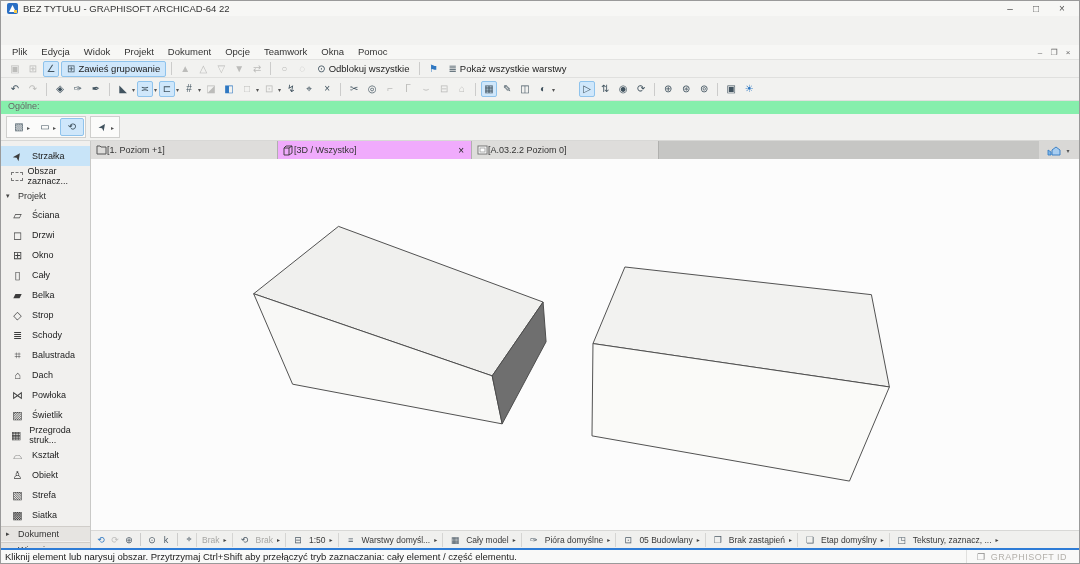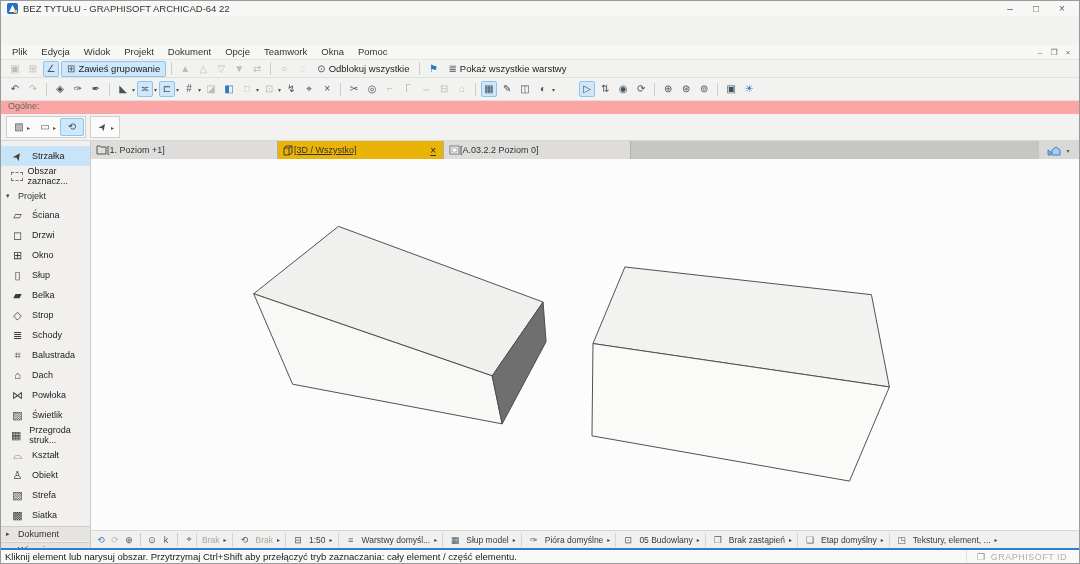--- a/index.html
+++ b/index.html
@@ -28,21 +28,21 @@
   .ticon.blue { color:#2f78c2; }
   .ticon.hl { background:#cfe7fb; border:1px solid #8fc3ec; border-radius:2px; line-height:14px; }
   .dd { font-size:6px; color:#555; margin:0 1px 0 0; }
   .vsep { width:1px; height:13px; background:#cccccb; margin:0 4px; display:inline-block; }
   .gap { width:22px; display:inline-block; }
   .chip { display:inline-flex; align-items:center; gap:3px; padding:0 5px; height:16px; font-size:9.5px; color:#222; margin:0 1px; }
   .chip.hl { background:#cfe7fb; border:1px solid #8fc3ec; border-radius:2px; }
   .chip .cicon { font-size:10px; color:#41535f; }
 
   
-  .ogolne { height:13px; background:#fca5a5; font-size:9px; color:#666; padding-left:7px; flex:0 0 auto; }
+  .ogolne { height:13px; background:#86efac; font-size:9px; color:#666; padding-left:7px; flex:0 0 auto; }
   .quickopts { height:27px; background:#f2f2f0; display:flex; align-items:center; padding-left:5px; border-bottom:1px solid #d8d8d6; flex:0 0 auto; }
   .optcluster { display:flex; align-items:center; border:1px solid #cfcfcd; background:#fbfbfa; padding:1px; margin-right:4px; height:22px; }
   .qbtn { display:inline-flex; align-items:center; height:18px; padding:0 3px; }
   .qbtn.hl { background:#cfe7fb; border:1px solid #8fc3ec; border-radius:2px; }
   .qbtn .ticon { margin:0; }
 
   
   .main { flex:1 1 auto; display:flex; min-height:0; }
   .sidebar { width:90px; background:#f1f0ee; border-right:1px solid #c9c9c7; display:flex; flex-direction:column; padding-top:5px; flex:0 0 auto; }
   .tb-item { display:flex; align-items:center; gap:5px; height:20px; padding-left:7px; font-size:9px; color:#222; flex:0 0 auto; }
@@ -51,21 +51,21 @@
   .dashbox { width:13px; height:9px; border:1px dashed #777; display:inline-block; margin-left:3px; }
   .tb-group { display:flex; align-items:center; gap:4px; height:19px; padding-left:5px; font-size:9px; color:#333; flex:0 0 auto; }
   .tb-group .caret { font-size:7px; color:#444; width:8px; }
   .tb-group.bar { background:#e6e4e1; border-top:1px solid #d0cdc9; margin-top:1px; height:15px; }
 
   .rightcol { flex:1 1 auto; display:flex; flex-direction:column; min-width:0; }
 
   
   .tabbar { height:18px; background:#c6c6c4; display:flex; align-items:stretch; flex:0 0 auto; }
   .tab { display:flex; align-items:center; width:187px; background:#dedddb; border-right:1px solid #b0b0ae; font-size:9px; color:#333; padding:0 5px; }
-  .tab.active { background:#eab308; width:166px;text-decoration:underline; }
+  .tab.active { background:#f0abfc; width:194px; }
   .tab .tabicon { flex:0 0 auto; }
   .tab .tlabel { white-space:nowrap; overflow:hidden; }
   .tab-close { margin-left:auto; font-size:10px; color:#222; padding:0 2px; }
   .tabfill { flex:1 1 auto; background:#c6c6c4; }
   .homechip { width:40px; background:#d9d8d6; display:flex; align-items:center; justify-content:center; gap:3px; }
   .homechip .dd { font-size:6px; }
 
   
   .viewport { flex:1 1 auto; background:#fcfcfc; position:relative; min-height:0; }
   .viewport svg { position:absolute; inset:0; width:100%; height:100%; }
@@ -248,21 +248,21 @@
         <div class="tb-item">
           <span class="tb-icon">◻</span>
           <span>Drzwi</span>
         </div>
         <div class="tb-item">
           <span class="tb-icon">⊞</span>
           <span>Okno</span>
         </div>
         <div class="tb-item">
           <span class="tb-icon">▯</span>
-          <span>Słup</span>
+          <span>Cały</span>
         </div>
         <div class="tb-item">
           <span class="tb-icon">▰</span>
           <span>Belka</span>
         </div>
         <div class="tb-item">
           <span class="tb-icon">◇</span>
           <span>Strop</span>
         </div>
         <div class="tb-item">
@@ -381,21 +381,21 @@
             <span class="qlabel">1:50</span>
             <span class="qarrow">▸</span>
           </div>
           <div class="qseg">
             <span class="qicon">≡</span>
             <span class="qlabel">Warstwy domyśl...</span>
             <span class="qarrow">▸</span>
           </div>
           <div class="qseg">
             <span class="qicon">▦</span>
-            <span class="qlabel">Słup model</span>
+            <span class="qlabel">Cały model</span>
             <span class="qarrow">▸</span>
           </div>
           <div class="qseg">
             <span class="qicon">✑</span>
             <span class="qlabel">Pióra domyślne</span>
             <span class="qarrow">▸</span>
           </div>
           <div class="qseg">
             <span class="qicon">⊡</span>
             <span class="qlabel">05 Budowlany</span>
@@ -406,21 +406,21 @@
             <span class="qlabel">Brak zastąpień</span>
             <span class="qarrow">▸</span>
           </div>
           <div class="qseg">
             <span class="qicon">❏</span>
             <span class="qlabel">Etap domyślny</span>
             <span class="qarrow">▸</span>
           </div>
           <div class="qseg">
             <span class="qicon">◳</span>
-            <span class="qlabel">Tekstury, element, ...</span>
+            <span class="qlabel">Tekstury, zaznacz, ...</span>
             <span class="qarrow">▸</span>
           </div>
         </div>
     </div>
   </div>
 
   <div class="statusline">
     <span>Kliknij element lub narysuj obszar. Przytrzymaj Ctrl+Shift aby przełączyć tryb zaznaczania: cały element / część elementu.</span>
     <div class="gsid">
       <span class="gsicon">❐</span>

